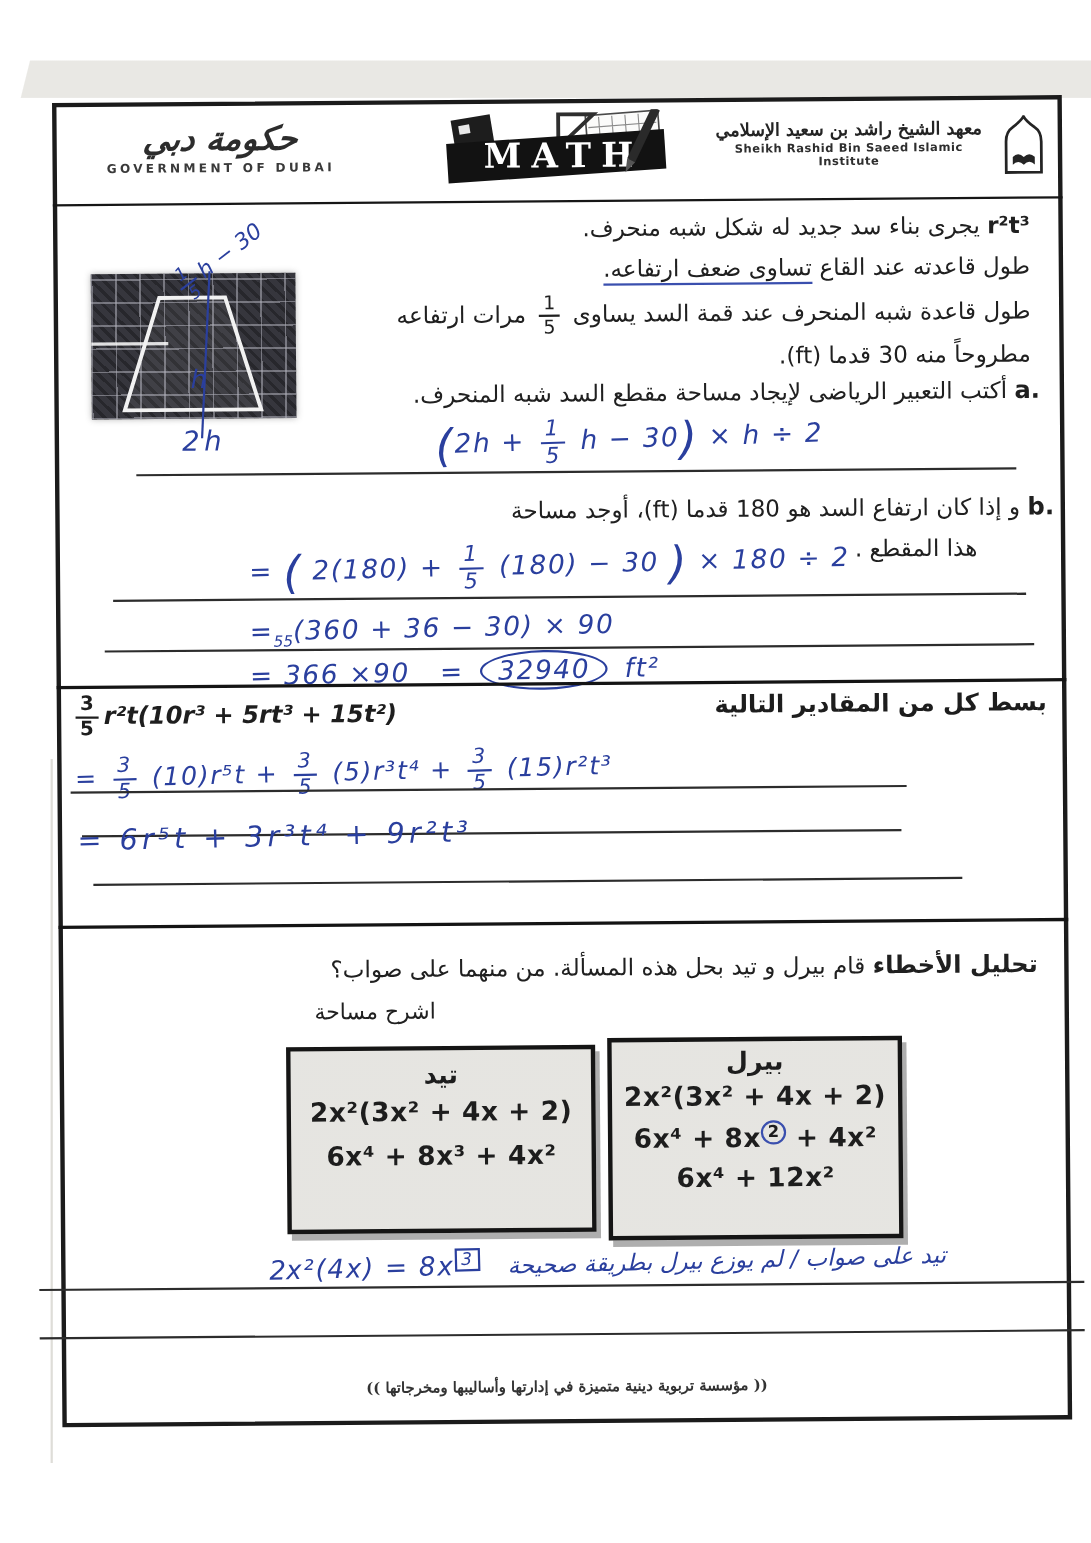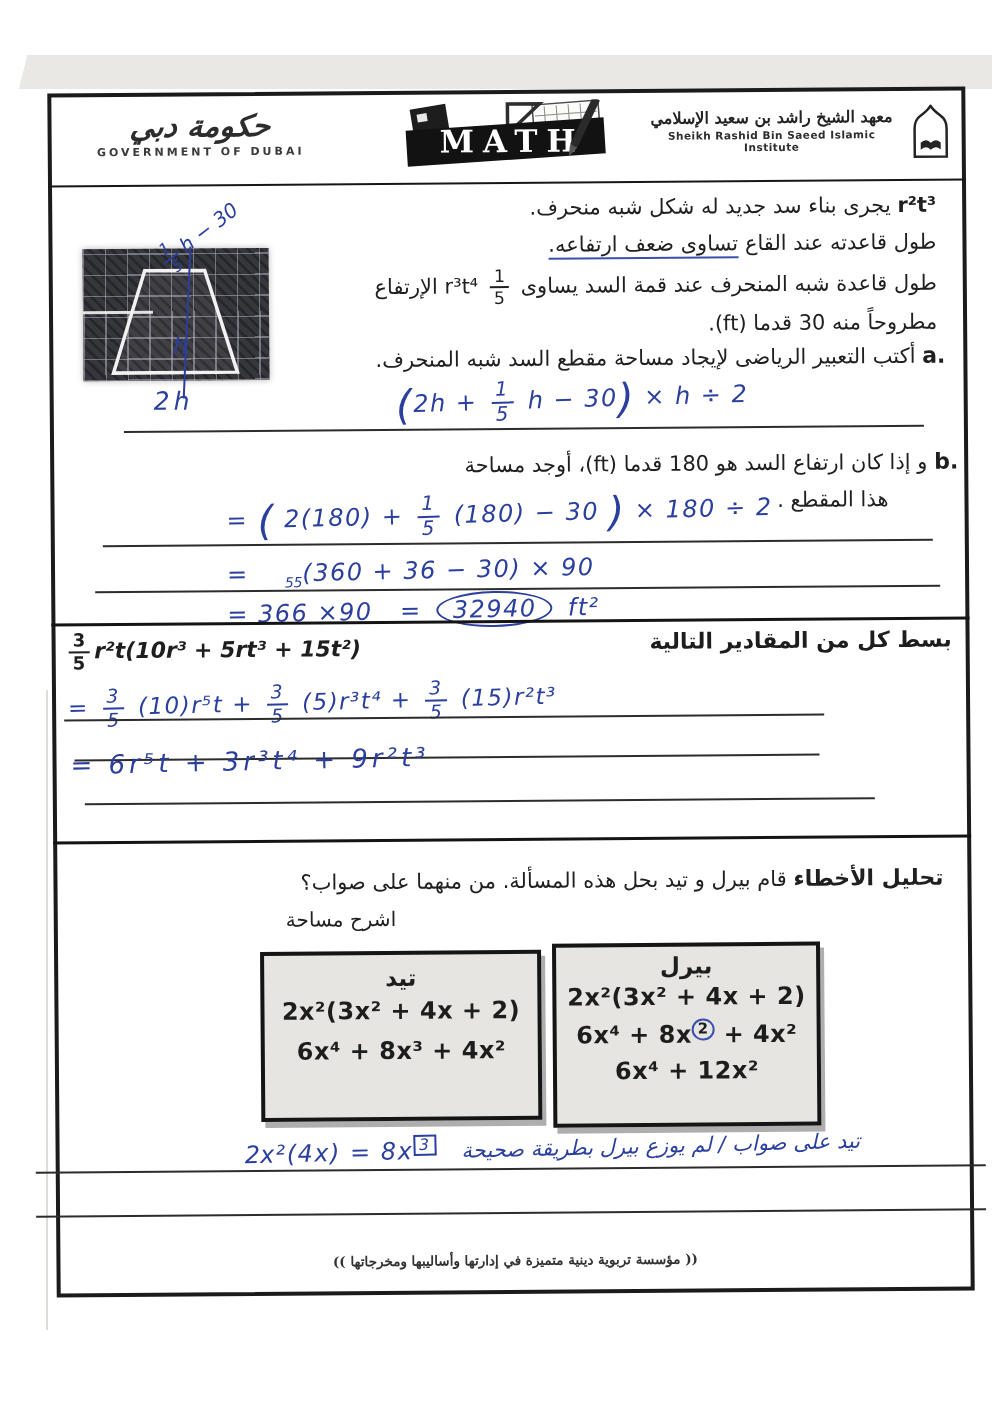--- a/index.html
+++ b/index.html
@@ -32,21 +32,21 @@
   .frac{display:inline-flex;flex-direction:column;align-items:center;vertical-align:middle;
         line-height:1.05;margin:0 5px;font-size:.82em;}
   .frac .num{border-bottom:2px solid currentColor;padding:0 4px 1px;}
   .frac .den{padding-top:1px;}
   
   .hw{font-style:italic;color:#2a3f9e;letter-spacing:1.5px;font-size:24px;white-space:nowrap;}
   .hw .bigparen{font-size:1.7em;font-weight:300;vertical-align:middle;line-height:0;}
   .circled{display:inline-block;border:2.5px solid #2a3f9e;border-radius:50%;padding:2px 14px;margin:0 6px;}
   .boxed{display:inline-block;border:2px solid #2a3f9e;padding:0 4px;font-size:.65em;
          vertical-align:super;line-height:1.1;}
-  .subsmall{font-size:.58em;vertical-align:sub;letter-spacing:0;margin-left:36px;}
+  .subsmall{font-size:.58em;vertical-align:sub;letter-spacing:0;}
   
   .ruled{position:absolute;border-top:2px solid #2c2c2c;height:0;}
   .divider{position:absolute;border-top:3px solid #141414;height:0;}
   
   #dam-figure{position:absolute;left:30px;top:152px;width:186px;height:132px;
       background-color:#36363d;
       background-image:
         repeating-linear-gradient(0deg, rgba(175,175,185,.55) 0 1.5px, transparent 1.5px 21px),
         repeating-linear-gradient(90deg, rgba(175,175,185,.55) 0 1.5px, transparent 1.5px 22px),
         repeating-linear-gradient(45deg, rgba(0,0,0,.28) 0 3px, transparent 3px 8px);
@@ -114,40 +114,40 @@
       <div>
         <span>طول قاعدته عند القاع</span>
         <span class="blue-underline">تساوى ضعف ارتفاعه.</span>
       </div>
       <div style="margin-top:3px;">
         <span>طول قاعدة شبه المنحرف عند قمة السد يساوى</span>
         <span class="frac">
             <span class="num">1</span>
             <span class="den">5</span>
           </span>
-        <span>r³t⁴ الإرتفاع</span>
+        <span>مرات ارتفاعه</span>
       </div>
       <div>مطروحاً منه 30 قدما (ft).</div>
     </div>
 
     <div id="dam-figure">
       <div id="dam-streak"></div>
       <svg width="186" height="132" viewBox="0 0 186 132" style="position:absolute;left:0;top:0;">
         <polygon points="62,22 122,22 154,124 30,124" fill="rgba(255,255,255,0.05)" stroke="#f2f2f2" stroke-width="3.5"></polygon>
       </svg>
     </div>
     <div class="ann" style="left:98px;top:122px;transform:rotate(-37deg);font-size:20px;white-space:nowrap;">
       <span class="frac" style="font-size:.8em;">
           <span class="num">1</span>
           <span class="den">5</span>
         </span><span>h − 30</span>
     </div>
     <div class="abs" style="left:133px;top:150px;width:2px;height:152px;background:#2a3f9e;transform:rotate(3deg);"></div>
     <div class="ann" style="left:120px;top:236px;font-size:23px;">h</div>
-    <div class="ann" style="left:100px;top:290px;font-size:25px;letter-spacing:4px;">2h</div>
+    <div class="ann" style="left:112px;top:290px;font-size:25px;letter-spacing:4px;">2h</div>
 
     <div class="abs rtl ptext" style="right:18px;top:246px;width:700px;">
       <span class="plabel" dir="ltr">a.</span>
       <span>أكتب التعبير الرياضى لإيجاد مساحة مقطع السد شبه المنحرف.</span>
     </div>
     <div class="hw abs" style="left:342px;top:284px;transform:rotate(-1.3deg);">
       <span class="bigparen">(</span><span>2h +</span>
       <span class="frac">
           <span class="num">1</span>
           <span class="den">5</span>

